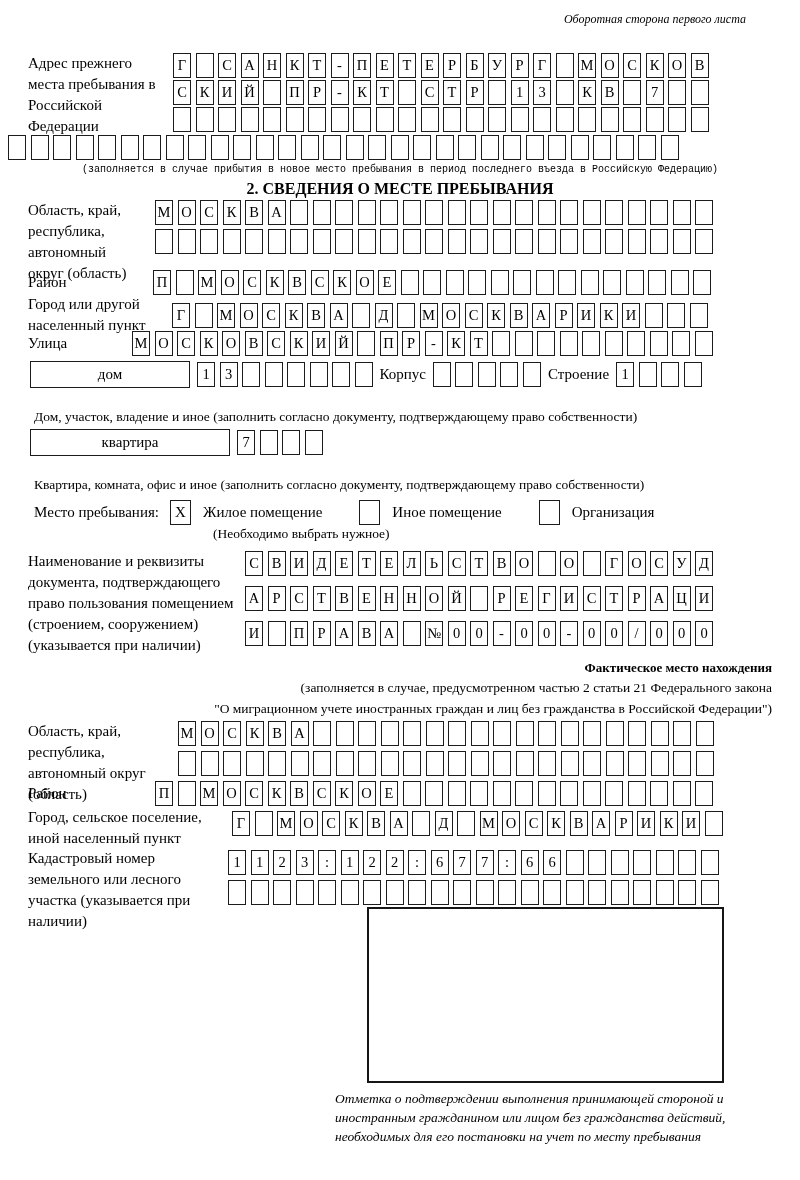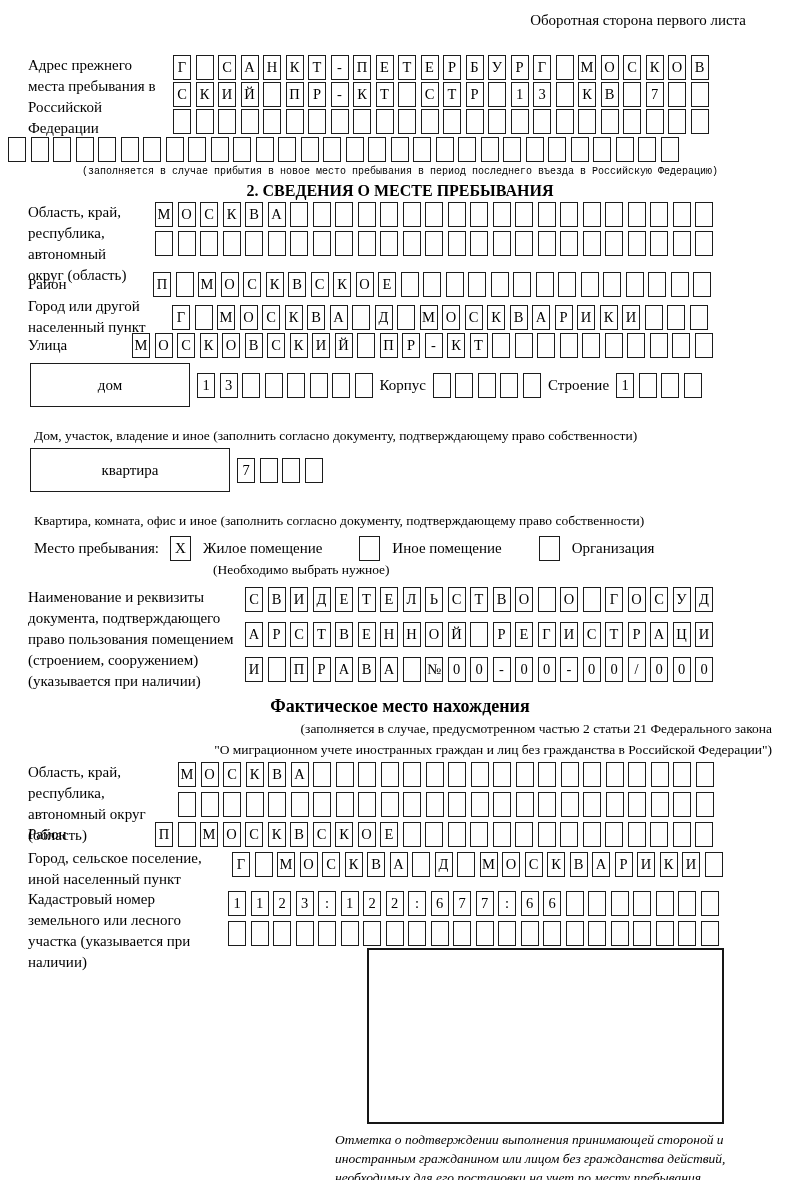--- a/index.html
+++ b/index.html
@@ -3,21 +3,21 @@
 <meta charset="utf-8">
 <style>
   * { box-sizing: border-box; }
   html,body { margin:0; padding:0; background:#ffffff; }
   .page {
     width:800px; height:1180px; position:relative; overflow:hidden;
     background:#ffffff; color:#000;
     font-family:"Liberation Serif","DejaVu Serif",serif;
     padding:0 28px;
   }
-  .header-note { padding:12px 26px 0 0; text-align:right; font-size:15px; }
+  .header-note { padding:12px 26px 0 0; text-align:right; font-size:12px;font-style:italic; }
 
   
   .boxrow { display:flex; gap:4.5px; }
   .cell {
     flex:0 0 auto; width:18px; height:25px;
     border:1.6px solid #1c1c1c;
     display:inline-flex; align-items:center; justify-content:center;
     font-size:14.5px; line-height:1;
   }
   .rows { display:flex; flex-direction:column; }
@@ -44,36 +44,36 @@
 
   .g-city { margin-top:8px; padding-left:144px; }
   .g-city > .lbl { width:138px; top:-9px; }
 
   .g-street { margin-top:3px; padding-left:104px; }
   .g-street > .lbl { top:2px; }
 
   .inline-row { display:flex; align-items:center; gap:7px; margin-left:2px; font-size:15px; }
   .g-house { margin-top:5px; }
   .g-apt { margin-top:4px; }
-  .wide-box { height:44px; border:1.6px solid #1c1c1c; display:flex; align-items:center; justify-content:center; font-size:15px; flex:0 0 auto; }
+  .wide-box { height:27px; border:1.6px solid #1c1c1c; display:flex; align-items:center; justify-content:center; font-size:15px; flex:0 0 auto; }
   .house-box { width:160px; }
   .apt-box { width:200px; }
   .cap-left { font-size:13.5px; margin-top:21px; margin-left:6px; }
 
   .g-stay { margin-top:7px; display:flex; align-items:center; margin-left:6px; font-size:15px; }
   .g-stay .opt { display:flex; align-items:center; gap:12px; margin-left:11px; margin-right:26px; }
   .g-stay .opt:last-child { margin-right:0; }
   .cb { width:21px; height:25px; border:1.6px solid #1c1c1c; display:inline-flex; align-items:center; justify-content:center; font-size:15px; flex:0 0 auto; }
   .note-center { font-size:13.5px; margin:1px 0 0 185px; }
 
   .g-doc { margin-top:9px; padding-left:217px; }
   .g-doc .rows { gap:10px; }
   .g-doc > .lbl { width:212px; }
 
-  .sub-title { text-align:center; font-weight:bold; font-size:18px; margin-top:14px; }
+  .sub-title { text-align:right; font-weight:bold; font-size:13px; margin-top:14px; }
   .cap-c { text-align:right; font-size:13.5px; line-height:18px; margin-top:3px; }
 
   .g-region2 { margin-top:3px; padding-left:150px; }
   .g-region2 .rows { gap:5px; }
   .g-region2 > .lbl { width:148px; }
 
   .g-district2 { margin-top:5px; padding-left:127px; }
   .g-district2 > .lbl { top:2px; }
 
   .g-city2 { margin-top:5px; padding-left:204px; }

